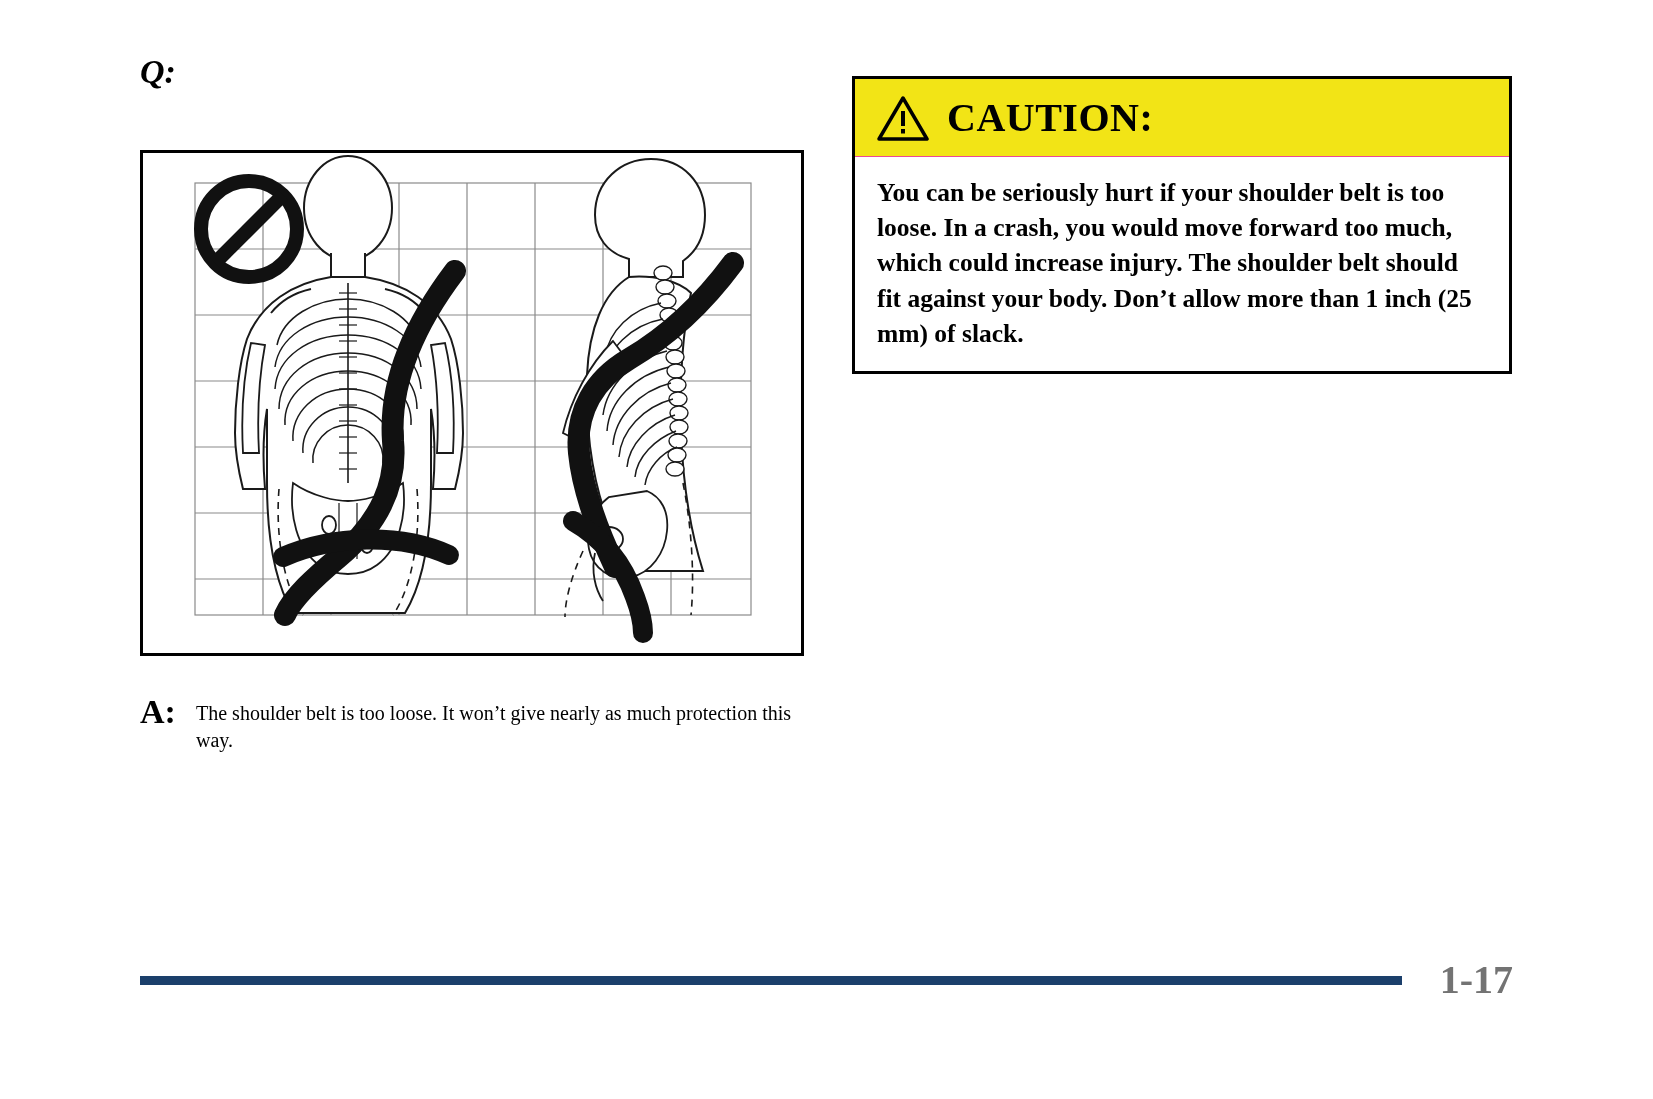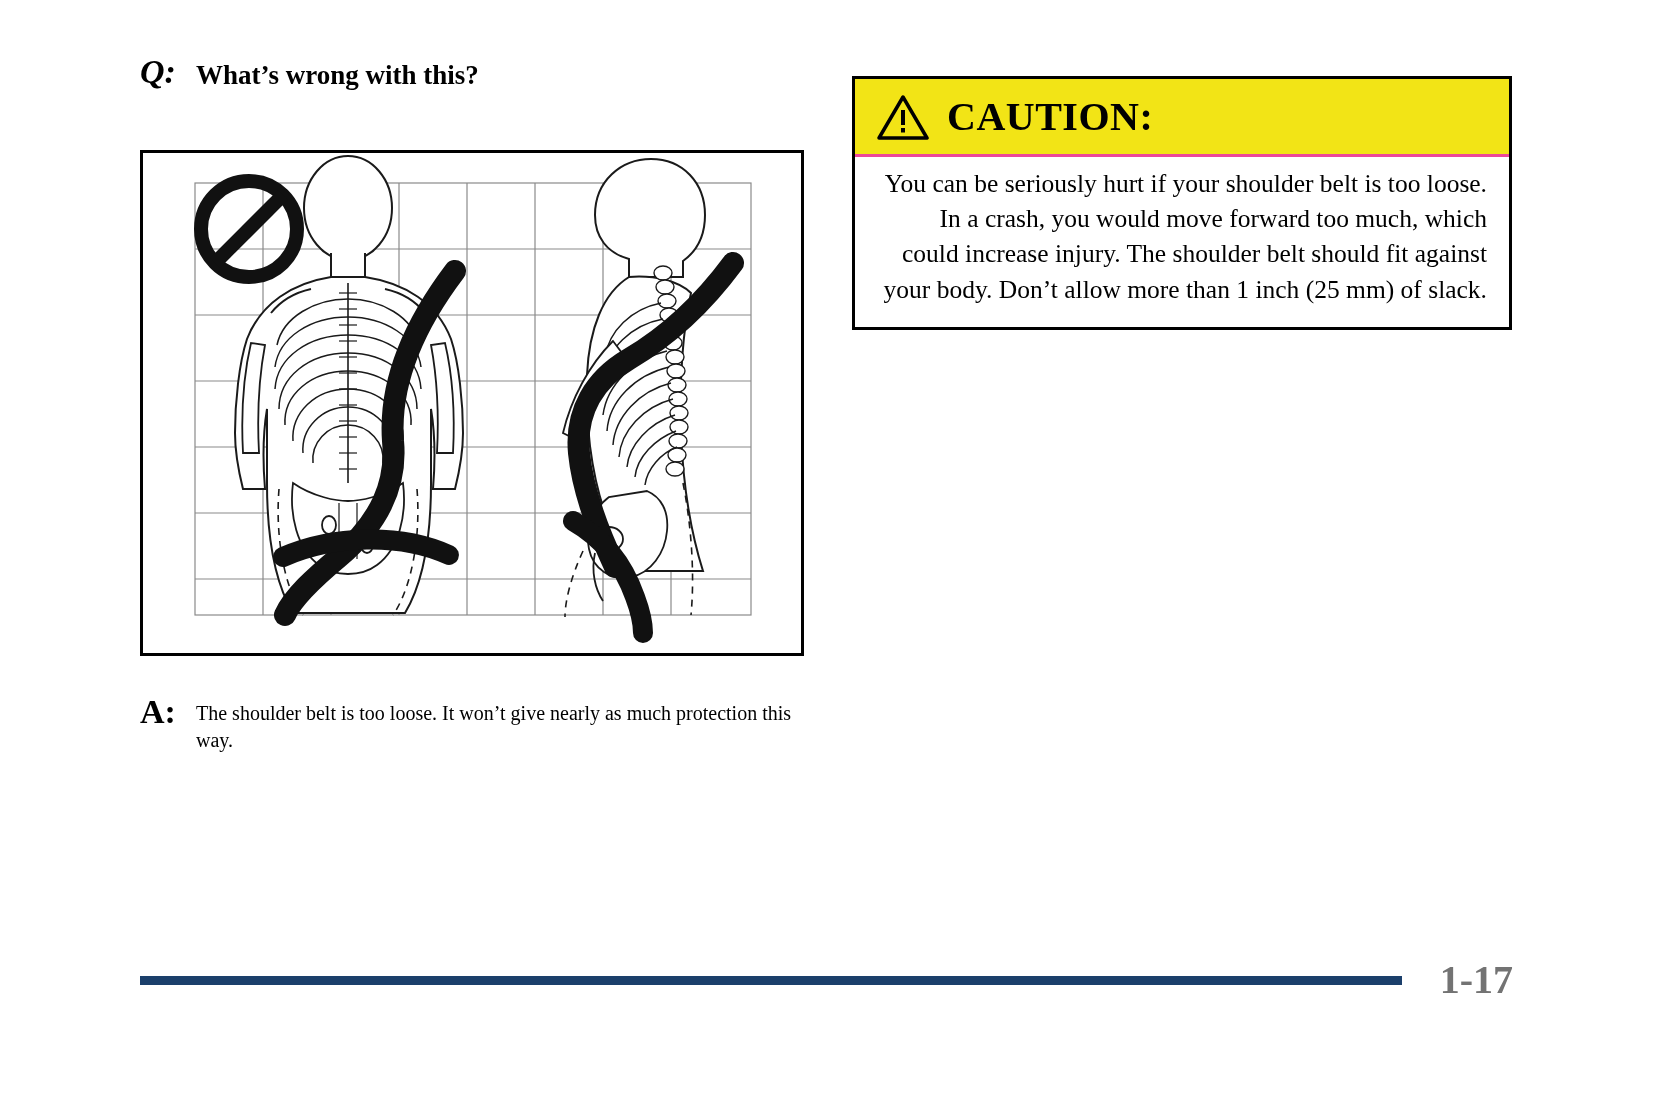--- a/index.html
+++ b/index.html
@@ -85,45 +85,44 @@
     position: absolute;
     left: 852px;
     top: 76px;
     width: 660px;
     border: 3px solid #000;
     background: #ffffff;
     box-sizing: border-box;
   }
   #caution-header {
     background: #f2e416;
-    border-bottom: 3px solid #ec4899;
+    border-bottom: 1px solid #ec4899;
     height: 78px;
     display: flex;
     align-items: center;
     padding-left: 22px;
     box-sizing: border-box;
   }
   #caution-triangle {
     width: 52px;
     height: 46px;
     margin-right: 18px;
     flex: 0 0 52px;
   }
   #caution-title {
     font-size: 40px;
     font-weight: bold;
     letter-spacing: 0.5px;
     line-height: 1;
   }
   #caution-body {
-    padding: 9px 22px 20px 22px;
+    padding: 18px 22px 20px 22px;
     font-size: 25.5px;
-    font-weight: normal;
+    font-weight: bold;
     line-height: 1.38;
-    text-align: right;
   }
 
   
   #footer-rule {
     position: absolute;
     left: 140px;
     top: 976px;
     width: 1262px;
     height: 7px;
     background: #1b3f6b;
@@ -148,21 +147,20 @@
     letter-spacing: 0px;
   }
 </style>
 </head>
 <body>
 
 <div id="left-column">
 
   <div class="qa-row">
     <div class="qa-marker">Q:</div>
-    <div class="q-text">What’s wrong with this?</div>
   </div>
 
   <div id="illustration-frame">
     <svg id="illustration-svg" width="652" height="494" viewBox="0 0 652 494">
 
       <g stroke="#8a8a8a" stroke-width="1.2" fill="none">
         <rect x="52" y="30" width="556" height="432" stroke="#8a8a8a"></rect>
         <line x1="52" y1="96" x2="608" y2="96"></line>
         <line x1="52" y1="162" x2="608" y2="162"></line>
         <line x1="52" y1="228" x2="608" y2="228"></line>

